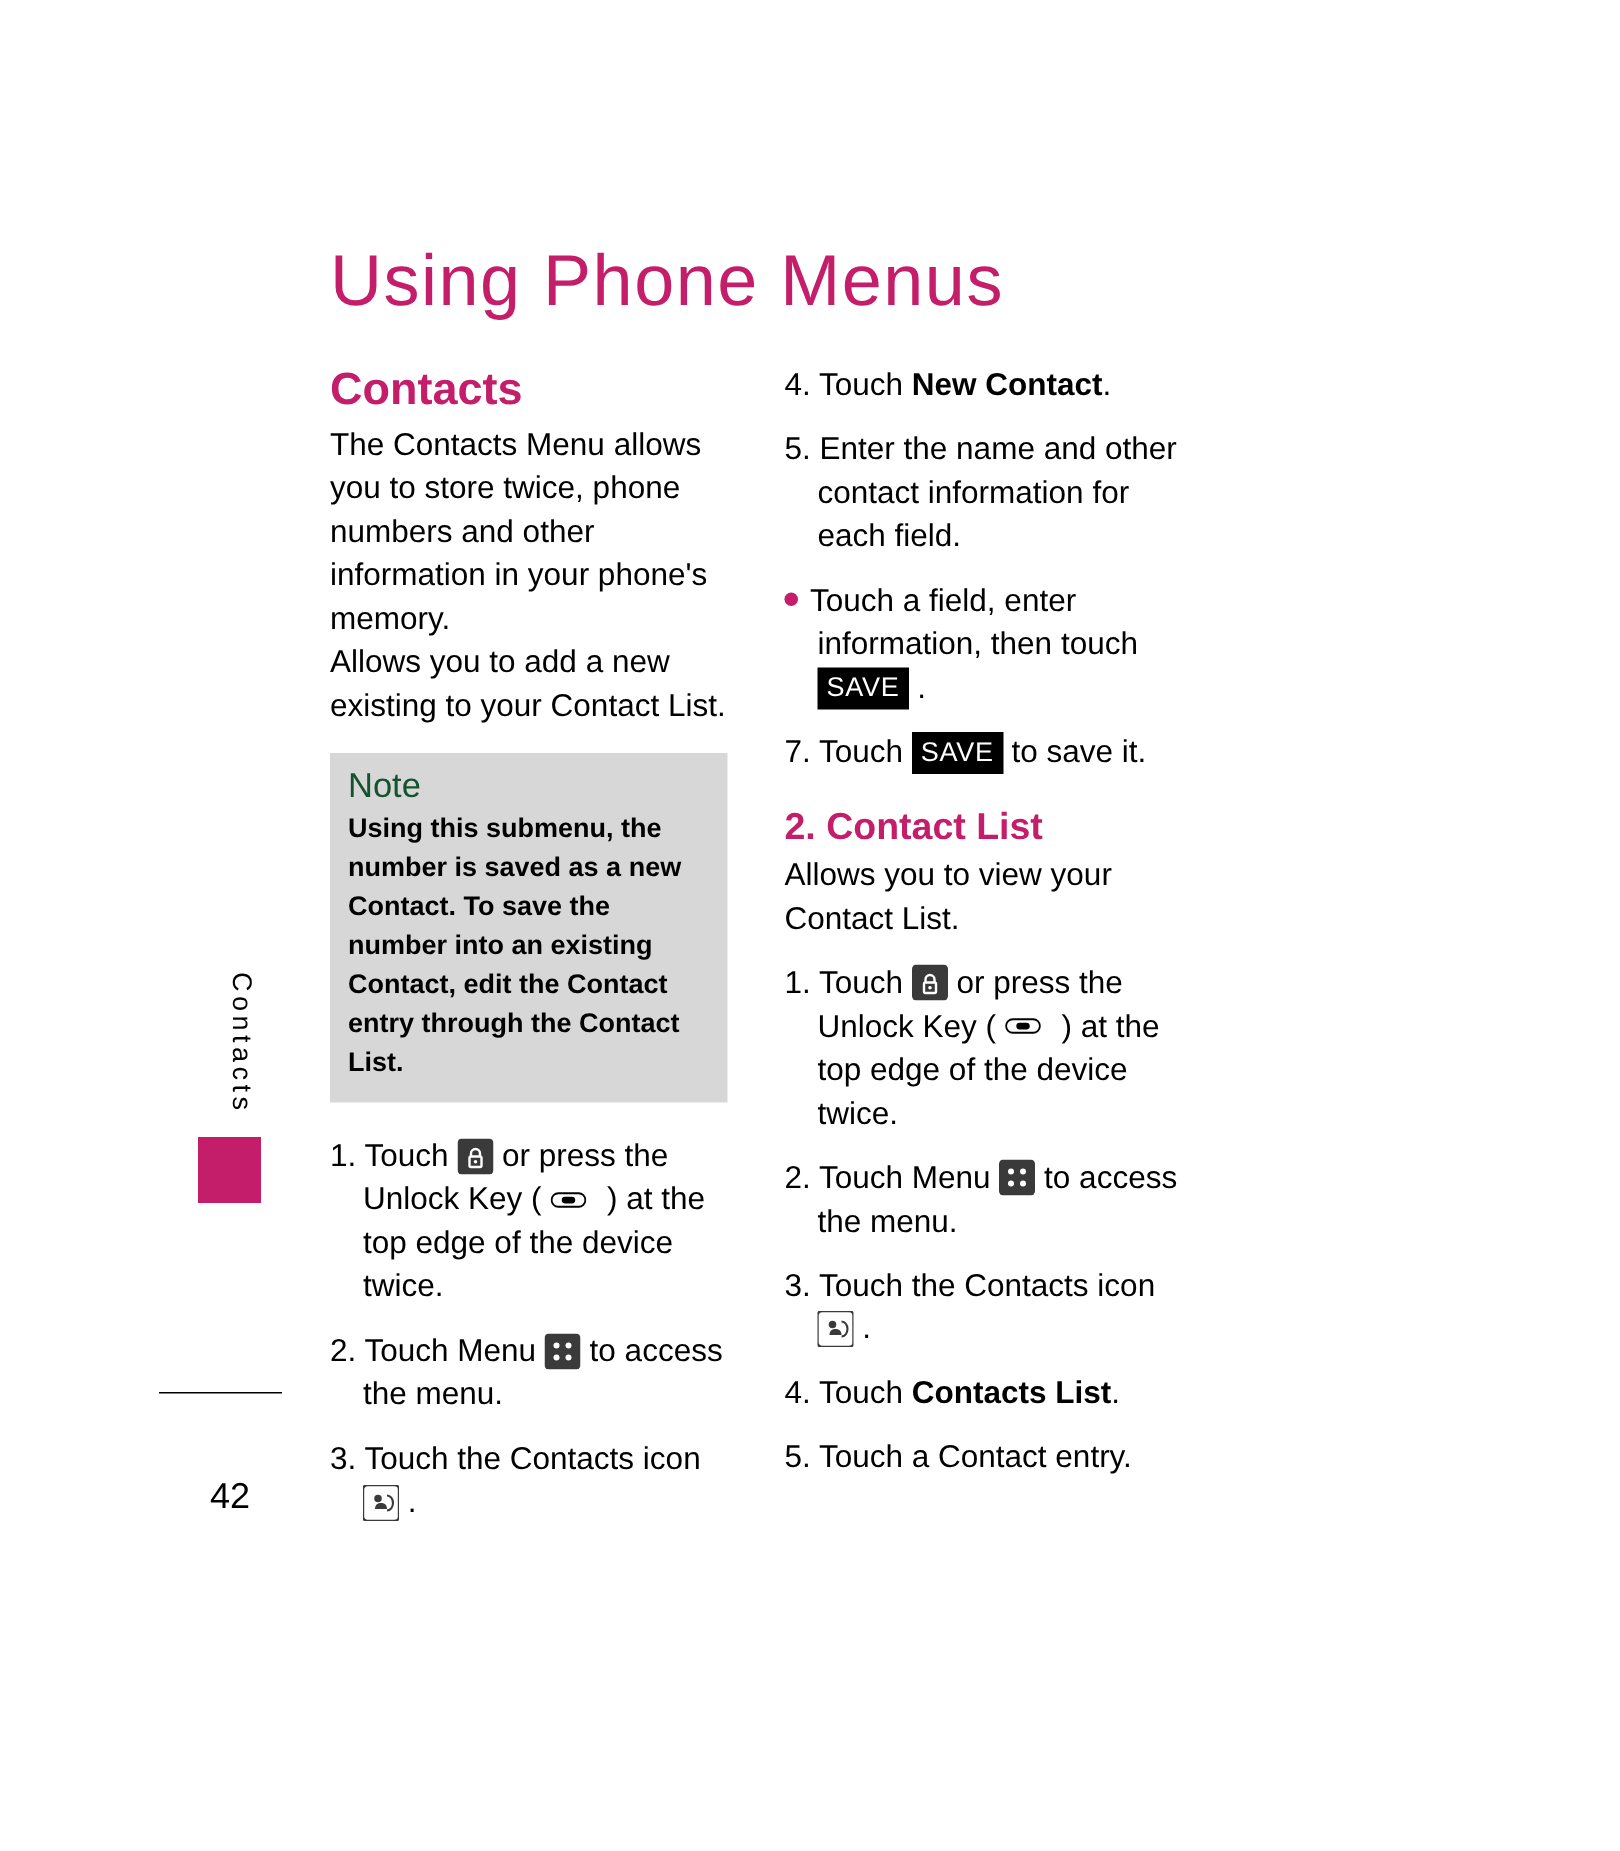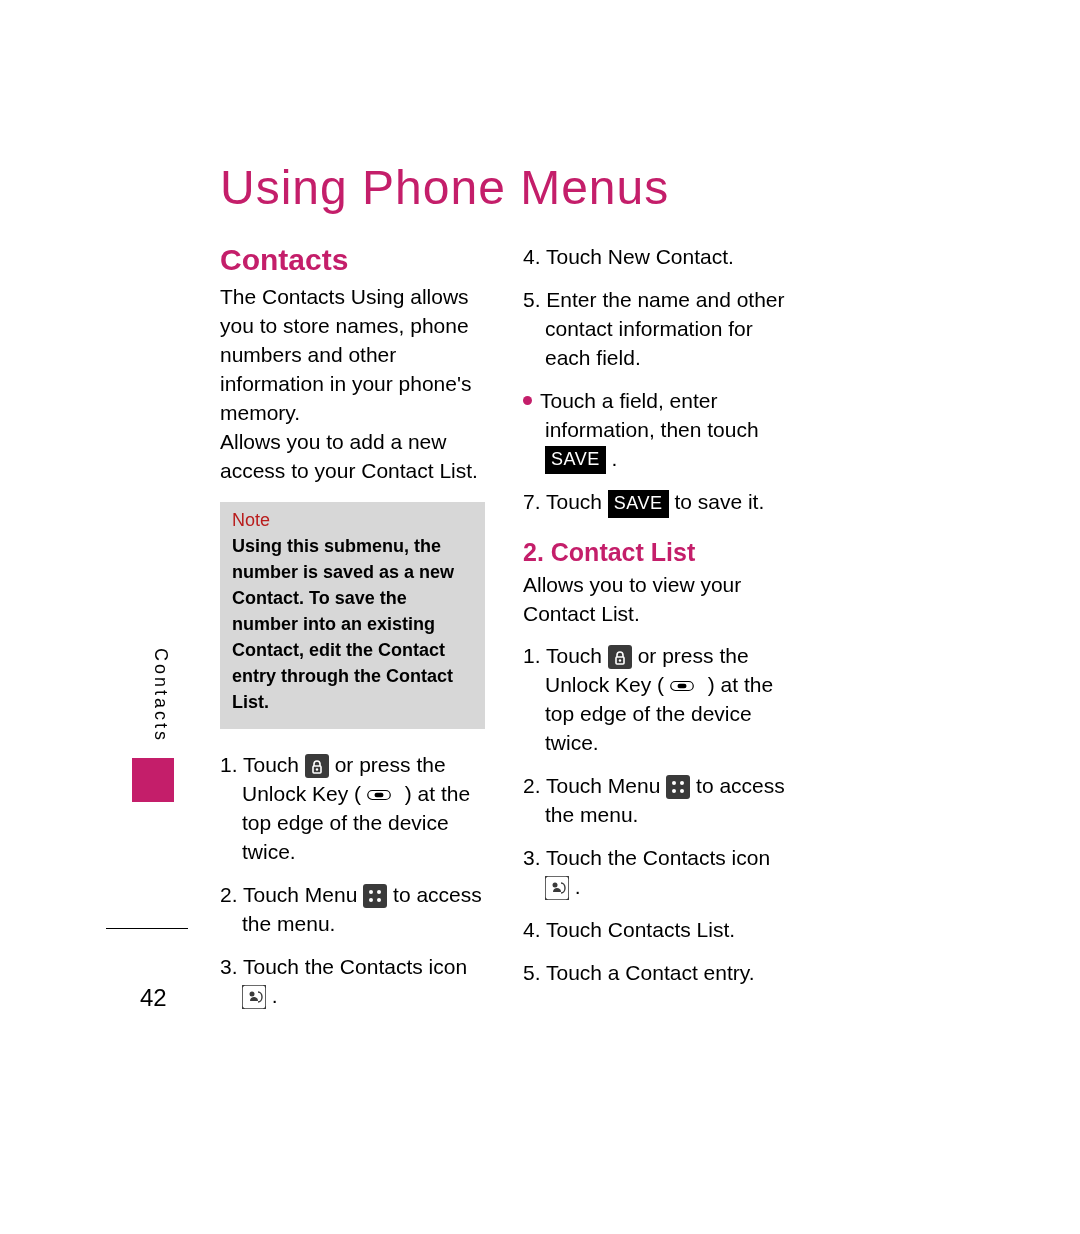--- a/index.html
+++ b/index.html
@@ -52,22 +52,22 @@
     line-height: 1.38;
     color: #000;
   }
   .note-box {
     background: #d7d7d7;
     padding: 8px 12px 14px 12px;
     margin-top: 16px;
     width: 100%;
   }
   .note-label {
-    color: #b91c1c;
-    font-size: 18px;
+    color: #14532d;
+    font-size: 23px;
     margin-bottom: 2px;
   }
   .note-body {
     font-size: 18px;
     line-height: 1.45;
     color: #000;
     font-weight: bold;
   }
   .step {
     font-size: 21px;
@@ -139,21 +139,21 @@
     height: 1px;
     background: #000;
   }
   .page-num {
     position: absolute;
     left: 140px;
     top: 984px;
     font-size: 24px;
     text-align: center;
   }
-  .bold { font-weight: 400; text-align: center; }
+  .bold { font-weight: 700; text-align: center; }
 </style>
 </head>
 <body>
 
 <svg width="0" height="0" style="position:absolute">
   <defs>
     <g id="lock-ico">
       <rect x="0" y="0" width="24" height="24" rx="3" fill="#3a3a3a"></rect>
       <rect x="8" y="12" width="8" height="7" rx="1" fill="none" stroke="#fff" stroke-width="1.6"></rect>
       <path d="M9 12 v-2 a3 3 0 0 1 6 0 v2" fill="none" stroke="#fff" stroke-width="1.6"></path>
@@ -180,23 +180,23 @@
 </svg>
 
 <div class="page">
 
   <div class="page-title">Using Phone Menus</div>
 
   <div class="cols">
 
     <div class="col">
       <div class="section-h">Contacts</div>
-      <div class="body-txt">The Contacts Using allows you to store names, phone numbers and other information in your phone's memory.</div>
-
-      <div class="body-txt">Allows you to add a new access to your Contact List.</div>
+      <div class="body-txt">The Contacts Menu allows you to store twice, phone numbers and other information in your phone's memory.</div>
+
+      <div class="body-txt">Allows you to add a new existing to your Contact List.</div>
 
       <div class="note-box">
         <div class="note-label">Note</div>
         <div class="note-body">Using this submenu, the number is saved as a new Contact. To save the number into an existing Contact, edit the Contact entry through the Contact List.</div>
       </div>
 
       <div class="step step-first">
         <span>1. Touch </span>
         <span class="ico"><svg viewBox="0 0 24 24">
               <use href="#lock-ico"></use>

